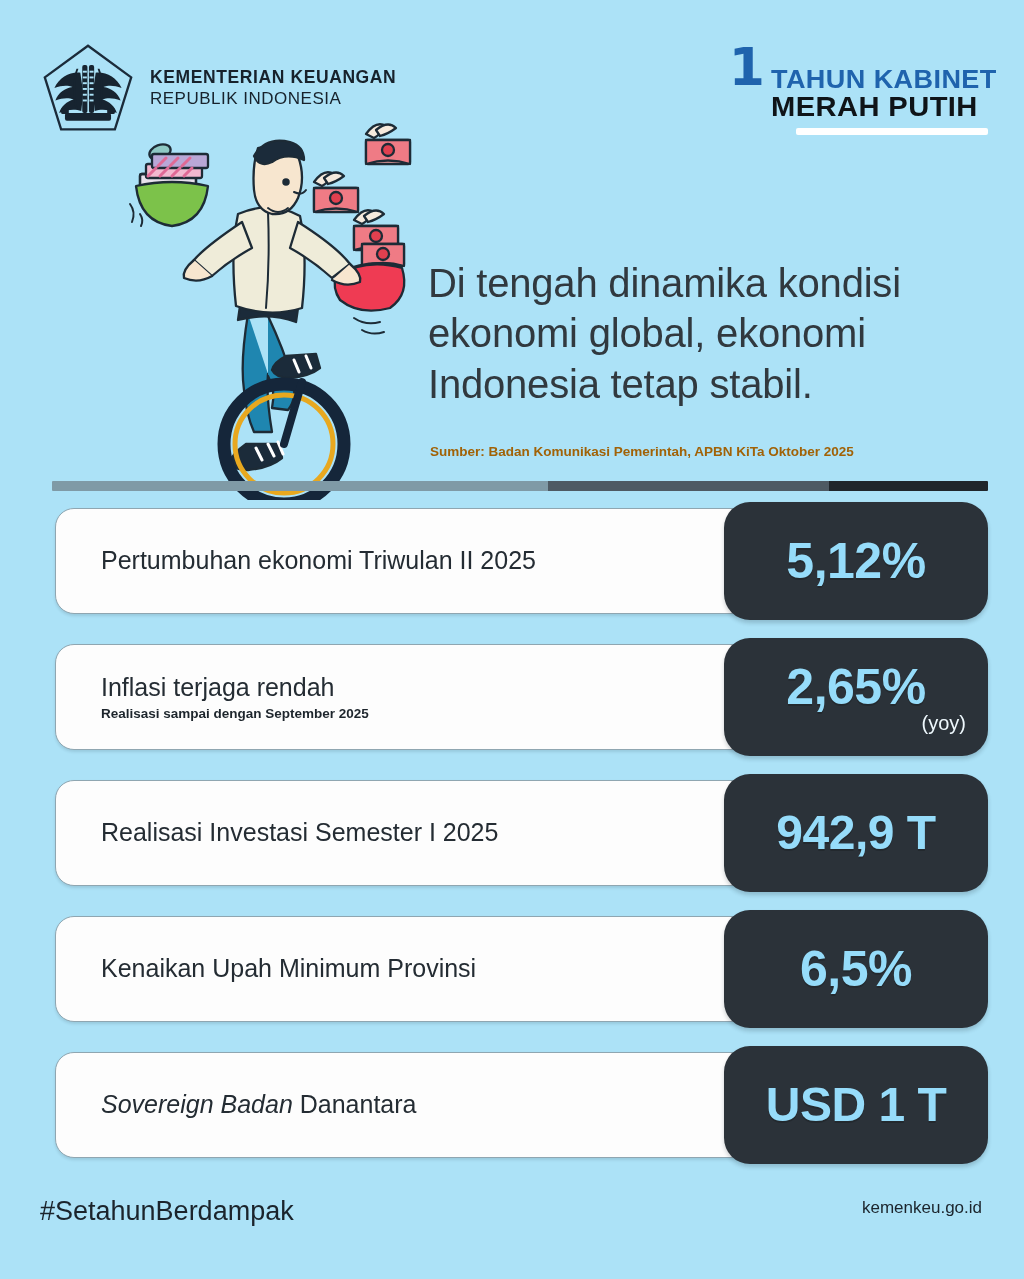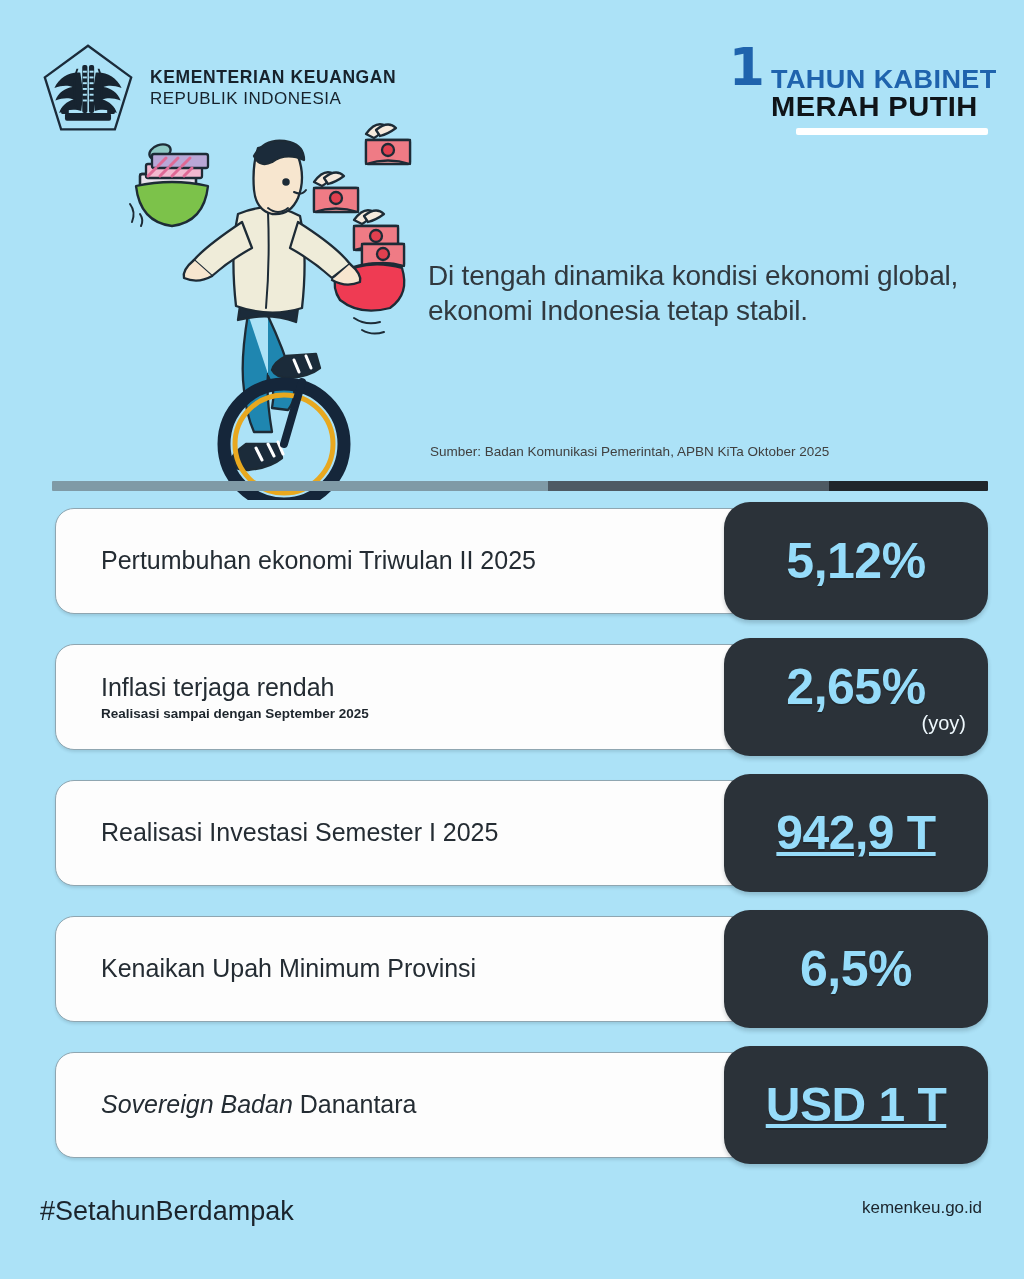--- a/index.html
+++ b/index.html
@@ -28,22 +28,22 @@
            transform:scaleX(1.04);transform-origin:left center;}
   .camp-l2{font-size:28px;font-weight:bold;color:#0f1418;letter-spacing:.4px;line-height:1.02;
            transform:scaleX(1.04);transform-origin:left center;}
   .camp-underline{height:7px;background:#ffffff;border-radius:2px;margin-top:7px;width:192px;margin-left:auto;}
 
   
   .illus{position:absolute;left:118px;top:104px;width:330px;height:396px;}
 
   
   .headline{position:absolute;left:428px;top:258px;width:552px;
-    font-size:28px;line-height:1.26;color:#31393f;font-weight:400;letter-spacing:-.2px;}
-  .source{position:absolute;left:430px;top:444px;width:560px;font-size:13.5px;color:#404040;font-weight:400;}
+    font-size:40px;line-height:1.26;color:#31393f;font-weight:400;letter-spacing:-.2px;}
+  .source{position:absolute;left:430px;top:444px;width:560px;font-size:13.5px;color:#a16207;font-weight:700;}
 
   
   .divider{position:absolute;left:52px;top:481px;width:936px;height:10px;display:flex;border-radius:1px;overflow:hidden;}
   .div-a{flex:0 0 53%;background:#7f9aa6;}
   .div-b{flex:0 0 30%;background:#4e5a63;}
   .div-c{flex:1 1 auto;background:#20262b;}
 
   
   .cards{position:absolute;left:0;top:502px;width:1024px;}
   .card{position:relative;height:118px;margin-bottom:18px;padding-left:17px;}
@@ -59,21 +59,21 @@
   .card-sub{font-size:13.5px;color:#1d252c;font-weight:600;margin-top:3px;}
   .card-chip{
     position:absolute;right:36px;top:0;width:264px;height:118px;
     background:#2B3239;border-radius:26px;
     display:flex;flex-direction:column;align-items:center;justify-content:center;
     box-shadow:0 3px 4px rgba(15,30,40,.2);
     text-align:center;
   }
   .chip-value{font-size:50px;font-weight:bold;color:#96DCFA;letter-spacing:-.5px;line-height:1;
     text-shadow:0 2px 0 rgba(0,0,0,.18);}
-  .chip-value.big{font-size:48px;text-decoration:underline;}
+  .chip-value.big{font-size:48px;}
   .chip-suffix{font-size:20px;color:#eef8fd;align-self:flex-end;margin-right:22px;margin-top:1px;line-height:1;margin-left:20px;}
 
   
   .footer{position:absolute;left:0;top:1196px;width:1024px;height:60px;}
   .hashtag{position:absolute;left:40px;top:0;font-size:27px;color:#1b242c;font-weight:400;}
   .site{position:absolute;right:42px;top:2px;font-size:17px;color:#1b242c;font-weight:400;}
 </style>
 </head>
 <body>
 

